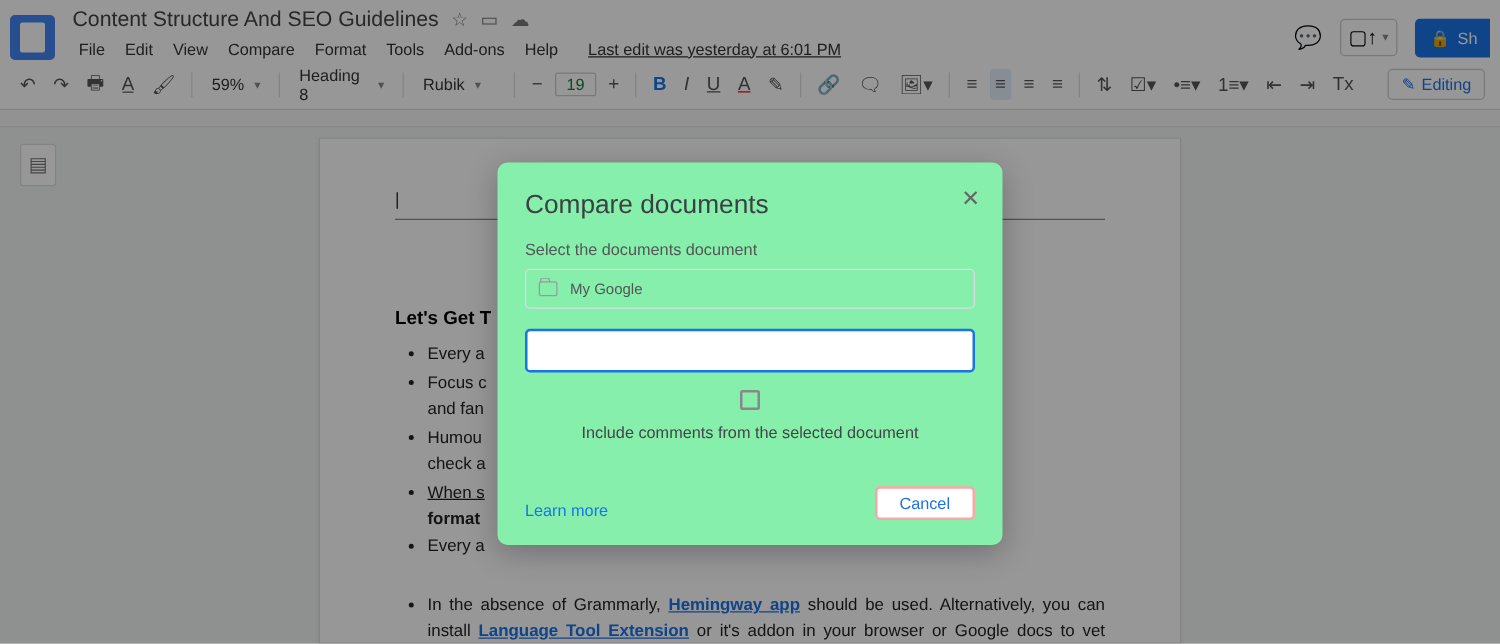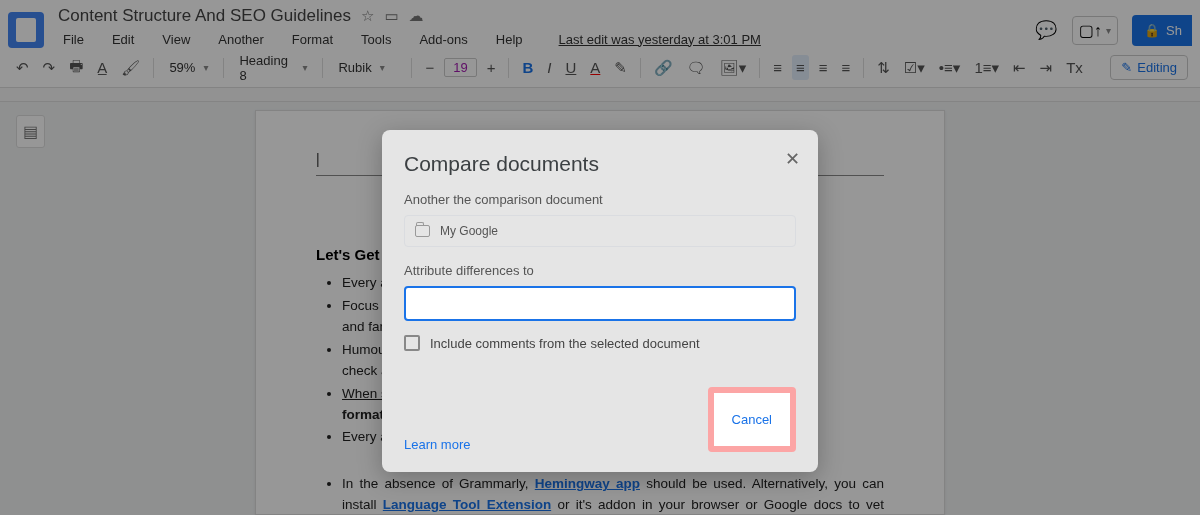--- a/index.html
+++ b/index.html
@@ -47,21 +47,21 @@
       gap: 10px;
     }
     .doc-title {
       font-size: 17px;
       color: #444;
       padding-left: 2px;
     }
     .title-icon { color: #777; font-size: 15px; }
     .menubar {
       display: flex;
-      gap: 14px;
+      gap: 2px;
       margin-top: 4px;
     }
     .menubar span {
       font-size: 13px;
       color: #333;
       padding: 2px 7px;
       cursor: pointer;
     }
     .last-edit {
       font-size: 13px;
@@ -122,21 +122,21 @@
       padding: 2px 6px;
       display: flex;
       align-items: center;
       gap: 8px;
     }
     .tb-select::after { content: '▾'; font-size: 10px; color: #888; }
     .fontsize-box {
       border: 1px solid #ccc;
       padding: 1px 8px;
       font-size: 13px;
-      color: #a21caf;
+      color: #15803d;
       border-radius: 2px;
     }
     .editing-btn {
       margin-left: auto;
       background: #fff;
       border: 1px solid #ccc;
       border-radius: 4px;
       padding: 4px 10px;
       font-size: 13px;
       color: #1a73e8;
@@ -190,23 +190,23 @@
     
     .overlay {
       position: absolute;
       inset: 0;
       background: rgba(0,0,0,0.3);
       display: flex;
       align-items: flex-start;
       justify-content: center;
     }
     .modal {
-      background: #e5e5e5;
+      background: #86efac;
       border-radius: 8px;
-      width: 436px;
+      width: 404px;
       margin-top: 130px;
       padding: 22px 22px 20px 22px;
       box-shadow: 0 6px 24px rgba(0,0,0,0.25);
       position: relative;
     }
     .modal-title {
       font-size: 21px;
       color: #3c4043;
       font-family: 'Google Sans', Arial, sans-serif;
       margin-bottom: 16px;
@@ -261,20 +261,21 @@
       outline: none;
       margin-bottom: 14px;
     }
     .checkbox-row {
       display: flex;
       align-items: center;
       gap: 10px;
       font-size: 13px;
       color: #444;
       margin-bottom: 36px;
+      flex-direction: column;
     }
     .chk {
       width: 16px; height: 16px;
       border: 2px solid #888;
       border-radius: 2px;
     }
     .modal-footer {
       display: flex;
       align-items: flex-end;
     }
@@ -282,23 +283,23 @@
       color: #1a73e8;
       font-size: 13px;
       cursor: pointer;
     }
     .footer-btns {
       margin-left: auto;
       display: flex;
       gap: 10px;
     }
     .btn {
-      border: 6px solid #fca5a5;
-      border-radius: 4px;
-      padding: 19px 18px;
+      border: 2px solid #fca5a5;
+      border-radius: 4px;
+      padding: 4px 18px;
       font-size: 13px;
       background: #fff;
       cursor: pointer;
     }
     .btn.cancel { color: #1a73e8; }
     .btn.compare { background: #f1f3f4; color: #aaa; border-color: #f1f3f4; cursor: default; }
     .align-active { background: #e3eefc; border-radius: 3px; }
   </style>
 </head>
 <body>
@@ -312,26 +313,26 @@
       <div class="title-row">
         <span class="doc-title">Content Structure And SEO Guidelines</span>
         <span class="title-icon">☆</span>
         <span class="title-icon">▭</span>
         <span class="title-icon">☁</span>
       </div>
       <div class="menubar">
         <span>File</span>
         <span>Edit</span>
         <span>View</span>
-        <span>Another</span>
+        <span>Compare</span>
         <span>Format</span>
         <span>Tools</span>
         <span>Add-ons</span>
         <span>Help</span>
-        <span class="last-edit">Last edit was yesterday at 3:01 PM</span>
+        <span class="last-edit">Last edit was yesterday at 6:01 PM</span>
       </div>
     </div>
     <div class="header-right">
       <span class="hr-icon">💬</span>
       <div class="present-btn">
         <span>▢↑</span>
         <span style="font-size:10px;color:#888">▾</span>
       </div>
       <div class="share-btn">
         <span>🔒</span>
@@ -409,26 +410,25 @@
         </li>
       </ul>
     </div>
   </div>
 </div>
 
 <div class="overlay">
   <div class="modal">
     <div class="modal-title">Compare documents</div>
     <div class="modal-close">✕</div>
-    <div class="modal-label">Another the comparison document</div>
+    <div class="modal-label">Select the documents document</div>
     <div class="drive-select">
       <span class="drive-icon"></span>
       <span>My Google</span>
     </div>
-    <div class="modal-label">Attribute differences to</div>
     <input class="attr-input" type="text" value="" style="">
     <div class="checkbox-row">
       <span class="chk"></span>
       <span>Include comments from the selected document</span>
     </div>
     <div class="modal-footer">
       <span class="learn-more">Learn more</span>
       <div class="footer-btns">
         <button class="btn cancel">Cancel</button>
       </div>

